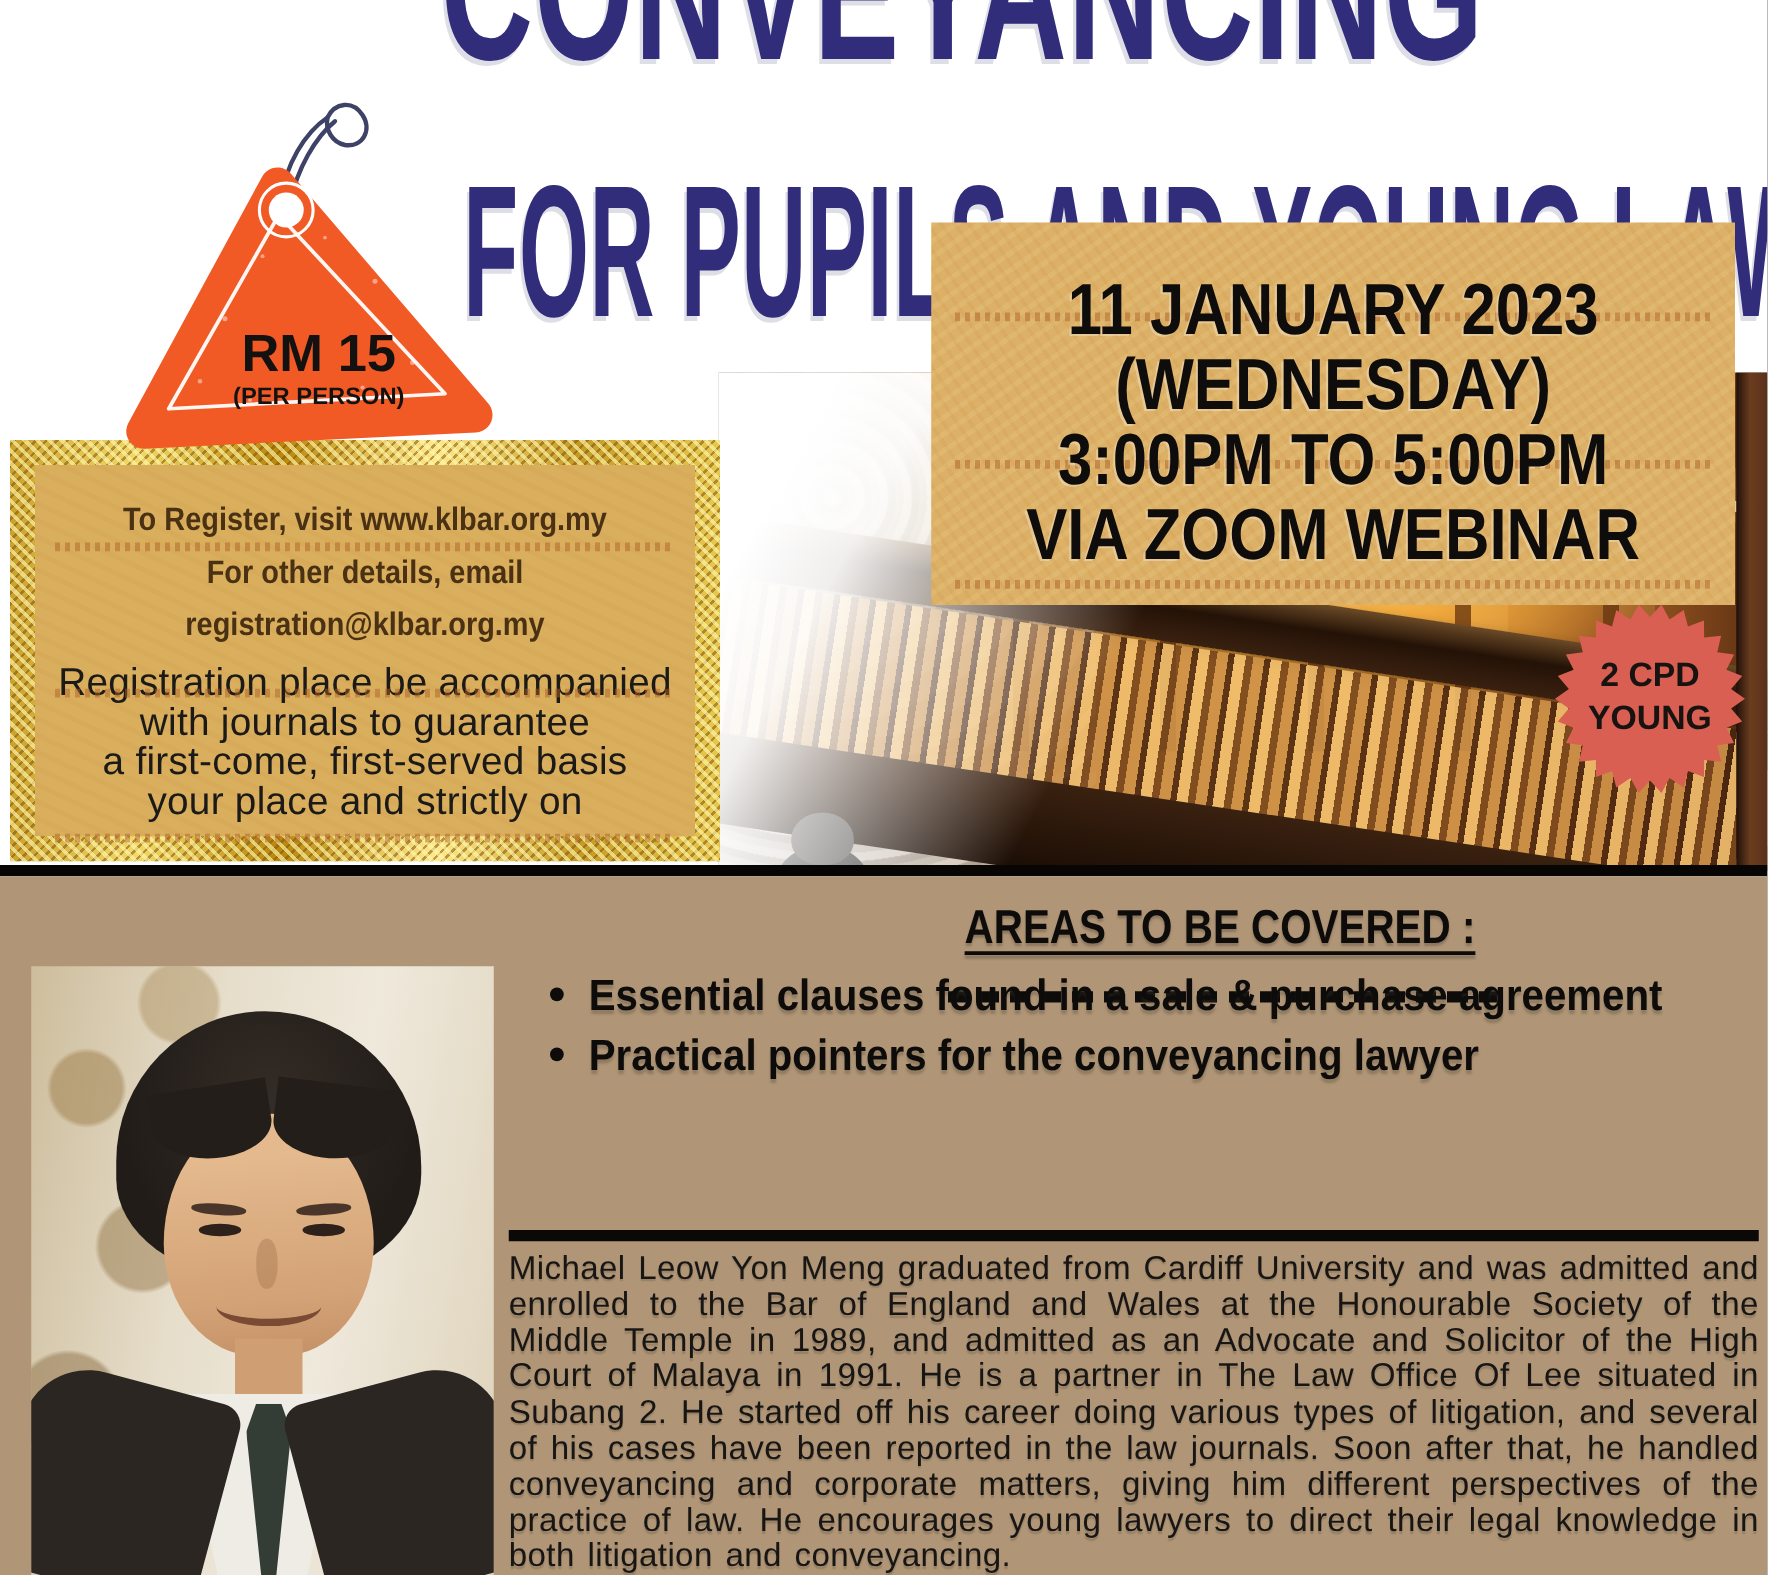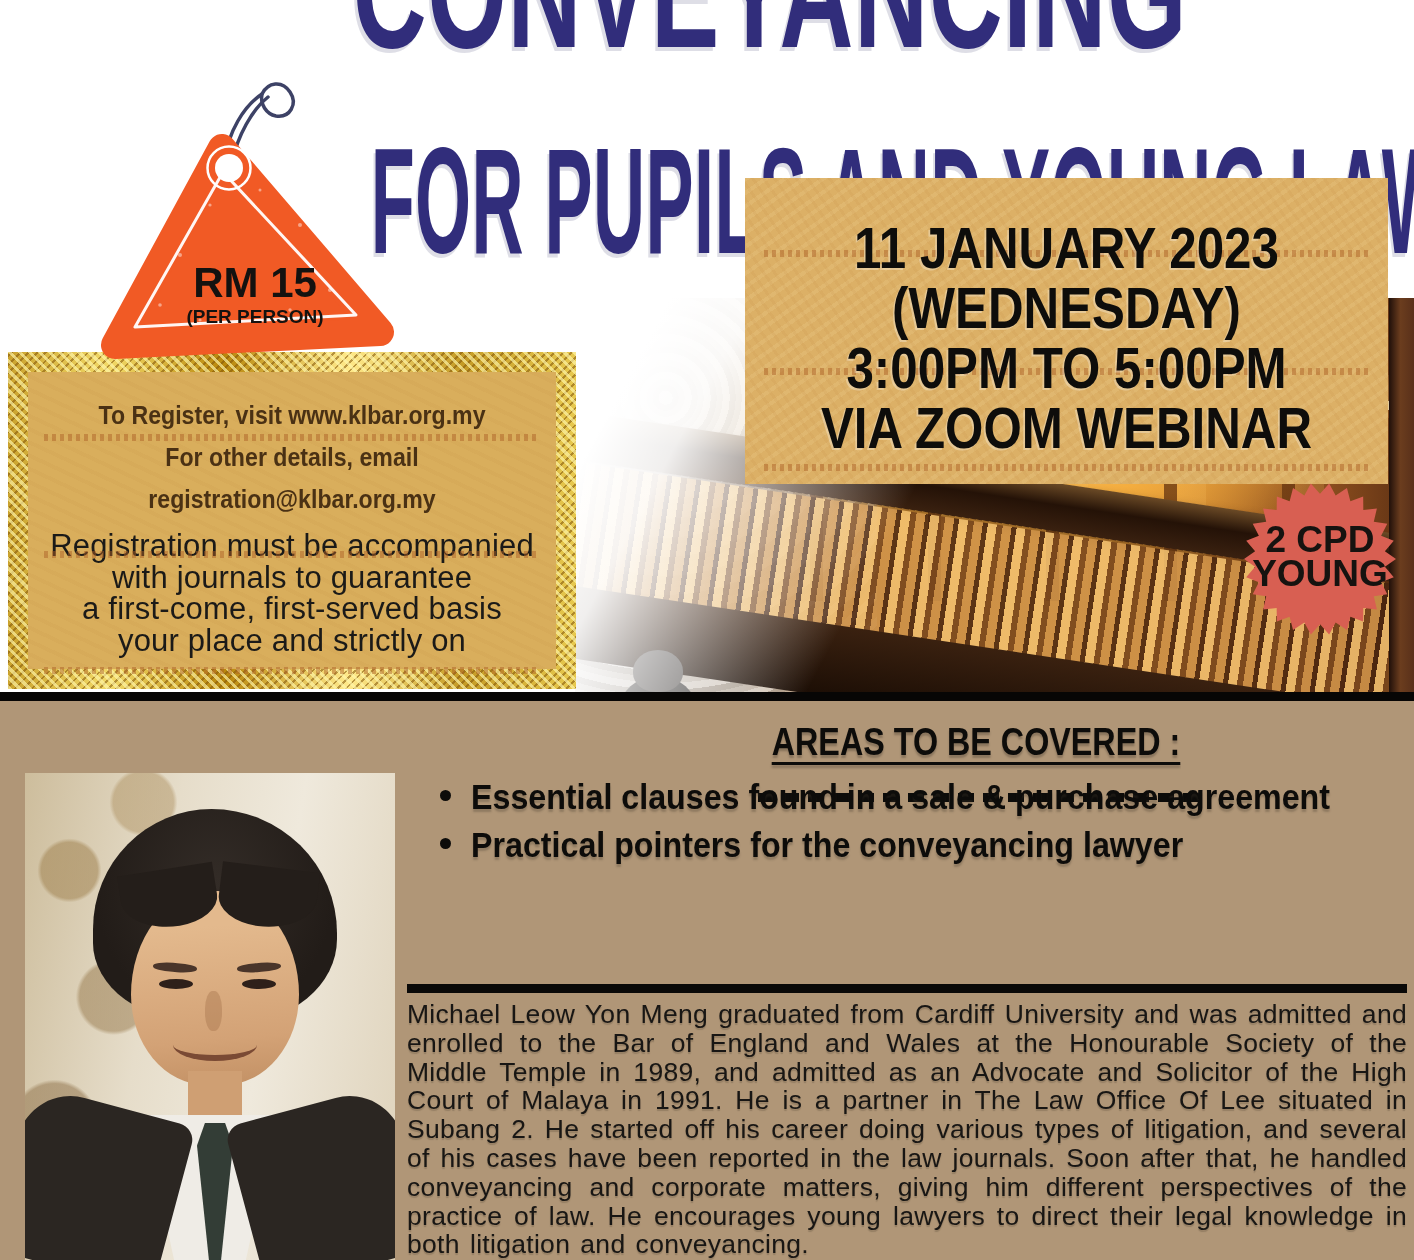--- a/index.html
+++ b/index.html
@@ -95,21 +95,21 @@
     position:relative; padding-top:40px; text-align:center;
     font-size:58px; line-height:60px; font-weight:bold; color:#0e0d0b;
     transform:scaleX(0.85); transform-origin:50% 0; white-space:nowrap;
     text-shadow:-2px 2px 0 rgba(255,255,255,.30);
   }
 
   
   .badge {
     position:absolute; left:1244px; top:483px; width:152px; height:152px;
     background:#d85f52; text-align:center; padding-top:40px;
-    font-size:37px; line-height:34px; font-weight:bold; color:#161310;
+    font-size:27px; line-height:34px; font-weight:bold; color:#161310;
   }
 
   
   .gold-box {
     position:absolute; left:8px; top:352px; width:568px; height:337px; padding:20px;
     background:
       repeating-linear-gradient(45deg, rgba(255,246,170,.65) 0 3px, rgba(0,0,0,0) 3px 7px),
       repeating-linear-gradient(-45deg, rgba(130,85,10,.55) 0 2px, rgba(0,0,0,0) 2px 6px),
       linear-gradient(90deg,#caa22e,#f2d968 18%,#b8860b 38%,#ffe98a 60%,#c49a25 80%,#e7c84f 100%);
   }
@@ -245,21 +245,21 @@
     <div class="gold-inner">
       <div class="deco-row" style="top:62px"></div>
       <div class="deco-row" style="top:179px"></div>
       <div class="deco-row" style="top:295px"></div>
       <div class="reg-bold">
         <div>To Register, visit www.klbar.org.my</div>
         <div>For other details, email</div>
         <div>registration@klbar.org.my</div>
       </div>
       <div class="reg-note">
-        <div>Registration must be accompanied</div>
+        <div>Registration place be accompanied</div>
         <div>with journals to guarantee</div>
         <div>a first-come, first-served basis</div>
         <div>your place and strictly on</div>
       </div>
     </div>
   </div>
 
   <svg class="tag-svg" viewBox="0 0 320 310">
     <g fill="none" stroke="#3d4266" stroke-width="3.5" stroke-linecap="round">
       <path d="M 142 107 C 148 80, 162 55, 178 42"></path>

